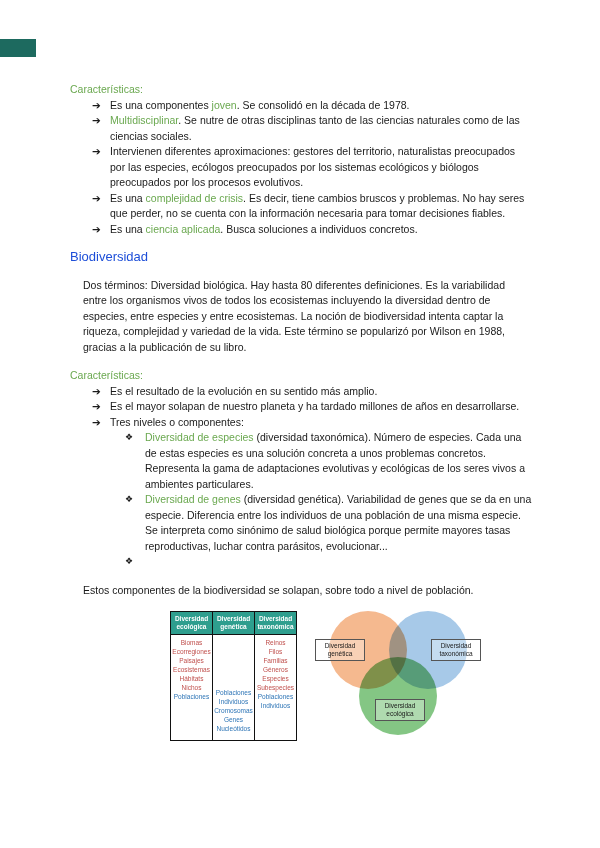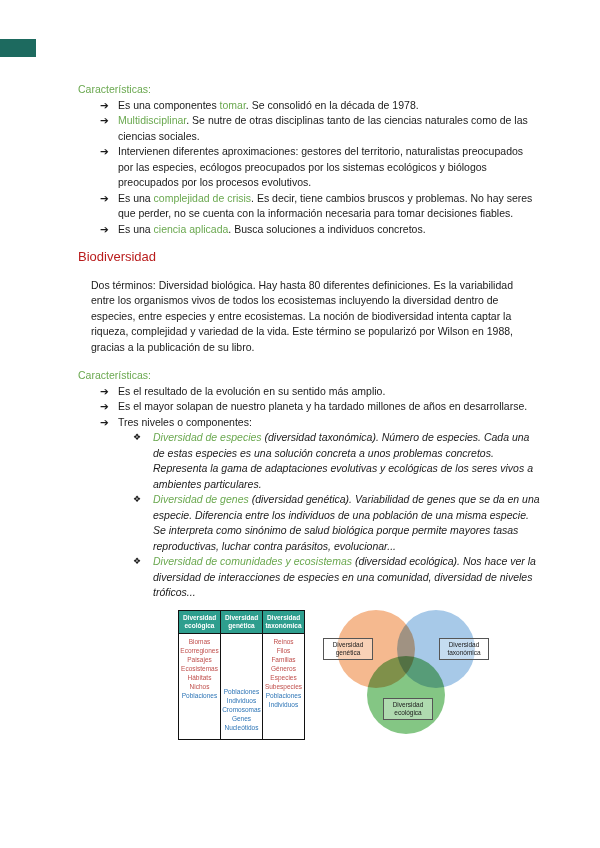--- a/index.html
+++ b/index.html
@@ -1,31 +1,31 @@
 <!DOCTYPE html>
 <html><head>
 <meta charset="utf-8">
 <style>
   html,body{margin:0;padding:0;}
   body{
     width:600px;height:848px;position:relative;background:#ffffff;
     font-family:"Liberation Sans", sans-serif;color:#1a1a1a;overflow:hidden;
   }
   .corner-block{position:absolute;left:0;top:39px;width:36px;height:18px;background:#1d6a5f;}
-  .content{position:absolute;left:78px;top:82px;width:463px;font-size:10.5px;line-height:15.5px;}
+  .content{position:absolute;left:70px;top:82px;width:463px;font-size:10.5px;line-height:15.5px;}
   .green{color:#6aa84f;}
   .h-small{color:#6aa84f;margin:0;font-weight:400;}
-  .h-big{color:#b91c1c;font-size:13px;margin:12px 0 5px 0;font-weight:400;}
+  .h-big{color:#1d4ed8;font-size:13px;margin:12px 0 5px 0;font-weight:400;}
   p{margin:13px;}
   .bullet{display:flex;padding-left:22px;}
   .bullet .arrow{width:18px;flex:none;}
   .bullet .btext{flex:1;}
   .sub{display:flex;padding-left:55px;}
   .sub .diamond{width:20px;flex:none;font-size:9px;}
-  .sub .btext{flex:1;font-style:italic;}
+  .sub .btext{flex:1;}
   .closing{margin-top:13px;}
   .figures{margin-top:9px;display:flex;align-items:flex-start;padding-left:100px;gap:18px;}
   
   .dtable{width:125px;border:1px solid #111;flex:none;}
   .drow{display:flex;}
   .dhead{background:#2e9e8e;color:#fff;font-weight:bold;font-size:6.5px;line-height:8px;
          text-align:center;flex:1;padding:3px 1px;border-left:1px solid #111;}
   .dhead:first-child{border-left:none;}
   .dcell{flex:1;font-size:6.5px;line-height:9px;text-align:center;height:102px;
          padding-top:3px;border-left:1px solid #111;border-top:1px solid #111;}
@@ -50,21 +50,21 @@
 
 <div class="corner-block"></div>
 
 <div class="content">
 
   <p class="h-small">Características:</p>
 
   <div class="bullets">
     <div class="bullet">
       <span class="arrow">➔</span>
-      <span class="btext"><span> Es una componentes </span><span class="green">tomar</span><span>. Se consolidó en la década de 1978.</span></span>
+      <span class="btext"><span> Es una componentes </span><span class="green">joven</span><span>. Se consolidó en la década de 1978.</span></span>
     </div>
     <div class="bullet">
       <span class="arrow">➔</span>
       <span class="btext"><span></span><span class="green">Multidisciplinar</span><span>. Se nutre de otras disciplinas tanto de las ciencias naturales como de las ciencias sociales.</span></span>
     </div>
     <div class="bullet">
       <span class="arrow">➔</span>
       <span class="btext"><span>Intervienen diferentes aproximaciones: gestores del territorio, naturalistas preocupados por las especies, ecólogos preocupados por los sistemas ecológicos y biólogos preocupados por los procesos evolutivos.</span><span class="green"></span><span></span></span>
     </div>
     <div class="bullet">
@@ -100,24 +100,24 @@
     <div class="sub">
       <span class="diamond">❖</span>
       <span class="btext"><span class="green">Diversidad de especies</span><span> (diversidad taxonómica). Número de especies. Cada una de estas especies es una solución concreta a unos problemas concretos. Representa la gama de adaptaciones evolutivas y ecológicas de los seres vivos a ambientes particulares.</span></span>
     </div>
     <div class="sub">
       <span class="diamond">❖</span>
       <span class="btext"><span class="green">Diversidad de genes</span><span> (diversidad genética). Variabilidad de genes que se da en una especie. Diferencia entre los individuos de una población de una misma especie. Se interpreta como sinónimo de salud biológica porque permite mayores tasas reproductivas, luchar contra parásitos, evolucionar...</span></span>
     </div>
     <div class="sub">
       <span class="diamond">❖</span>
-      <span class="btext"><span class="green">Diversidad de comunidades y ecosistemas</span><span> (diversidad ecológica). Nos hace ver la diversidad de interacciones de especies en una comunidad, diversidad de niveles tróficos...</span></span>
     </div>
   </div>
 
+  <p class="closing">Estos componentes de la biodiversidad se solapan, sobre todo a nivel de población.</p>
 
   <div class="figures">
 
     <div class="dtable">
       <div class="drow">
         <div class="dhead">Diversidad ecológica</div>
         <div class="dhead">Diversidad genética</div>
         <div class="dhead">Diversidad taxonómica</div>
       </div>
       <div class="drow">

